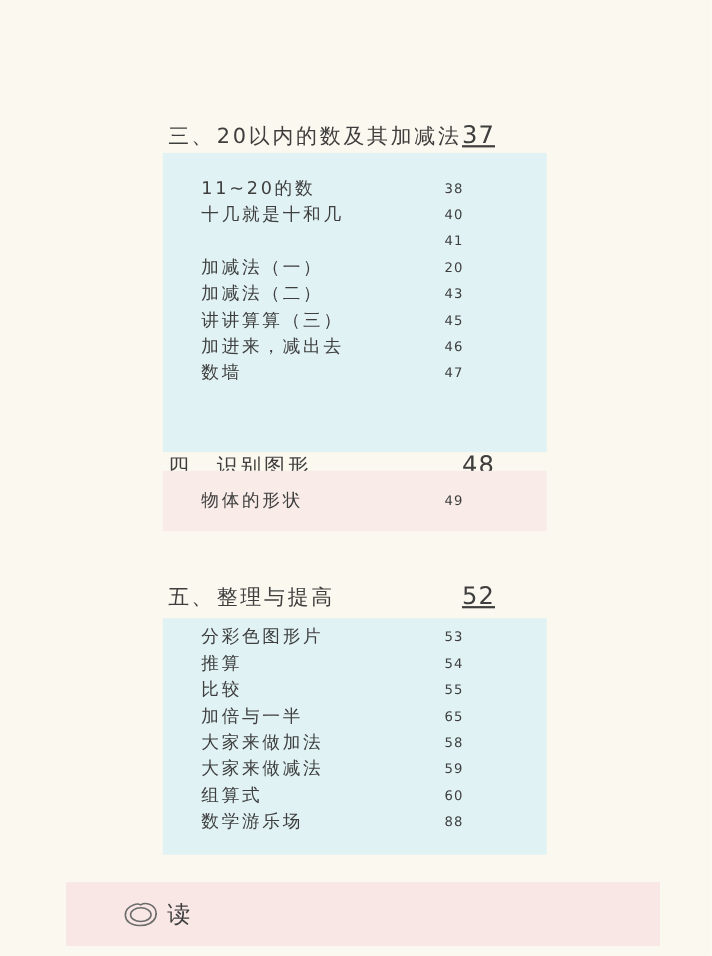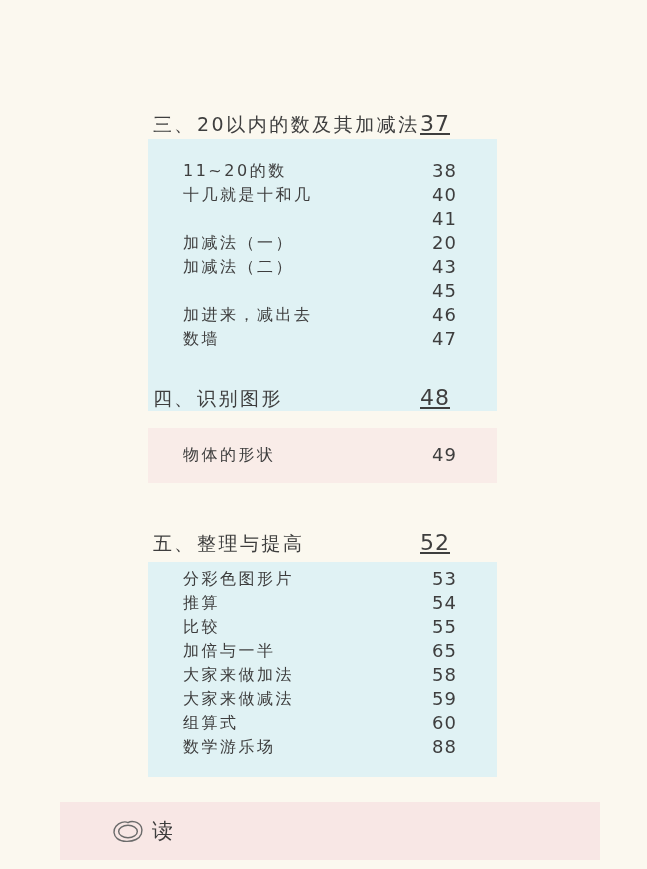--- a/index.html
+++ b/index.html
@@ -42,36 +42,36 @@
     left: 148px;
     width: 349px;
     box-sizing: border-box;
   }
   .box.blue { background: var(--blue-box, #e0f2f4); }
   .box.pink { background: var(--pink-box, #f9ece8); }
   #box-1 { top: 139px; height: 272px; padding-top: 20px; }
   #box-2 { top: 428px; height: 55px;  padding-top: 15px; }
   #box-3 { top: 562px; height: 215px; padding-top: 5px; }
   #hdr-1 { top: 111px; }
-  #hdr-2 { top: 385px; }
+  #hdr-2 { top: 411px; }
   #hdr-3 { top: 530px; }
   .row {
     position: relative;
     height: 24px;
     line-height: 24px;
     padding-left: 35px;
     font-size: 16px;
     white-space: nowrap;
   }
   .row-title { letter-spacing: 2.5px; }
   .row-page {
     position: absolute;
-    left: 284px;
+    left: 256px;
     top: 0;
-    font-size: 18px;
+    font-size: 12px;
     letter-spacing: 1px;
     text-align: right;
   }
   .footer-strip {
     position: absolute;
     left: 60px;
     top: 802px;
     width: 540px;
     height: 58px;
     background: var(--pink-strip, #f8e6e3);
@@ -113,20 +113,21 @@
     </div>
     <div class="row">
       <span class="row-title">加减法（一）</span>
       <span class="row-page">20</span>
     </div>
     <div class="row">
       <span class="row-title">加减法（二）</span>
       <span class="row-page">43</span>
     </div>
     <div class="row">
+      <span class="row-title">讲讲算算（三）</span>
       <span class="row-page">45</span>
     </div>
     <div class="row">
       <span class="row-title">加进来，减出去</span>
       <span class="row-page">46</span>
     </div>
     <div class="row">
       <span class="row-title">数墙</span>
       <span class="row-page">47</span>
     </div>

